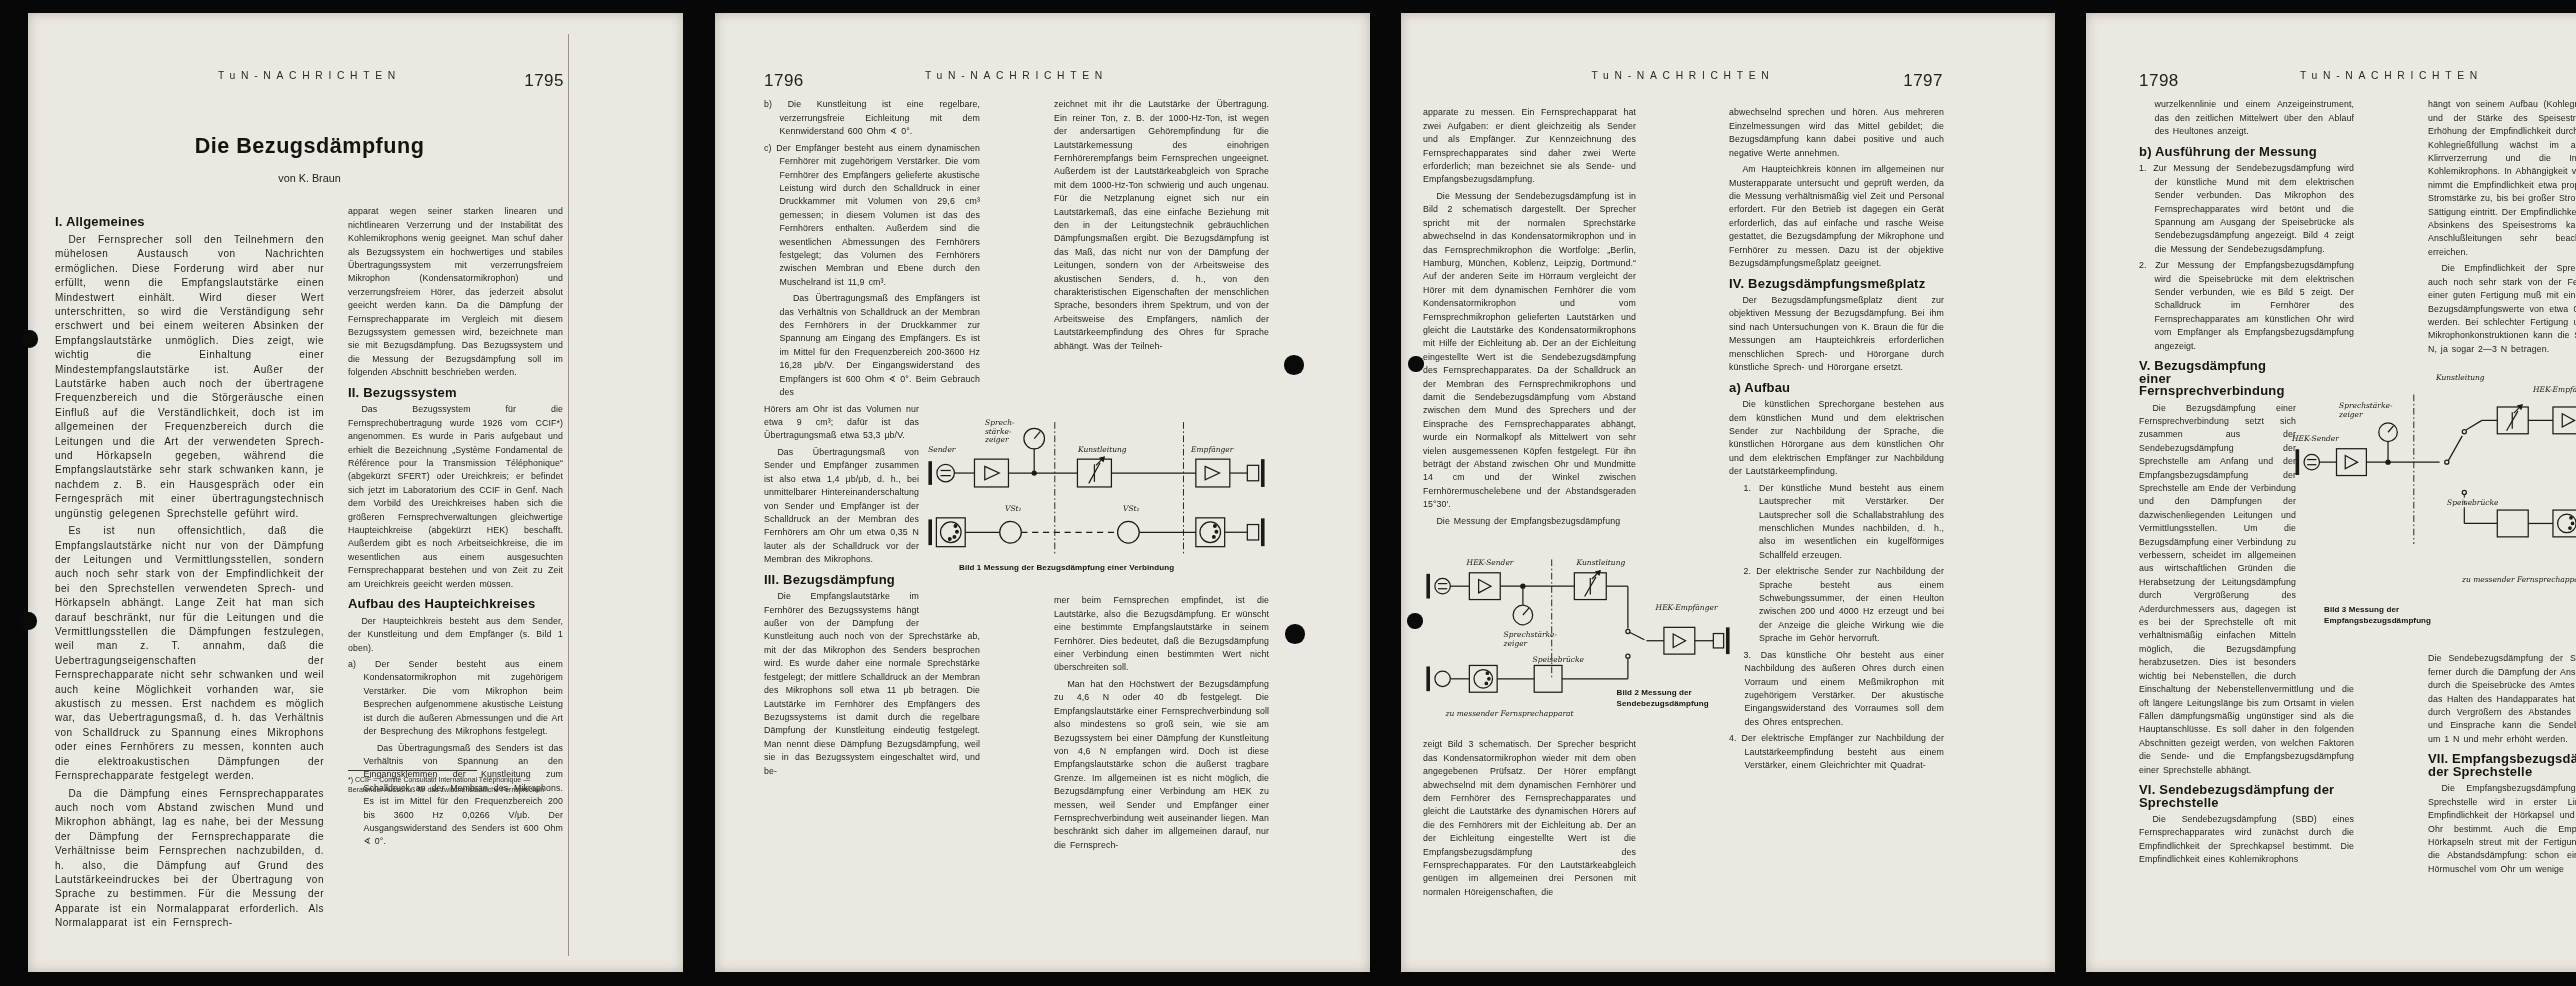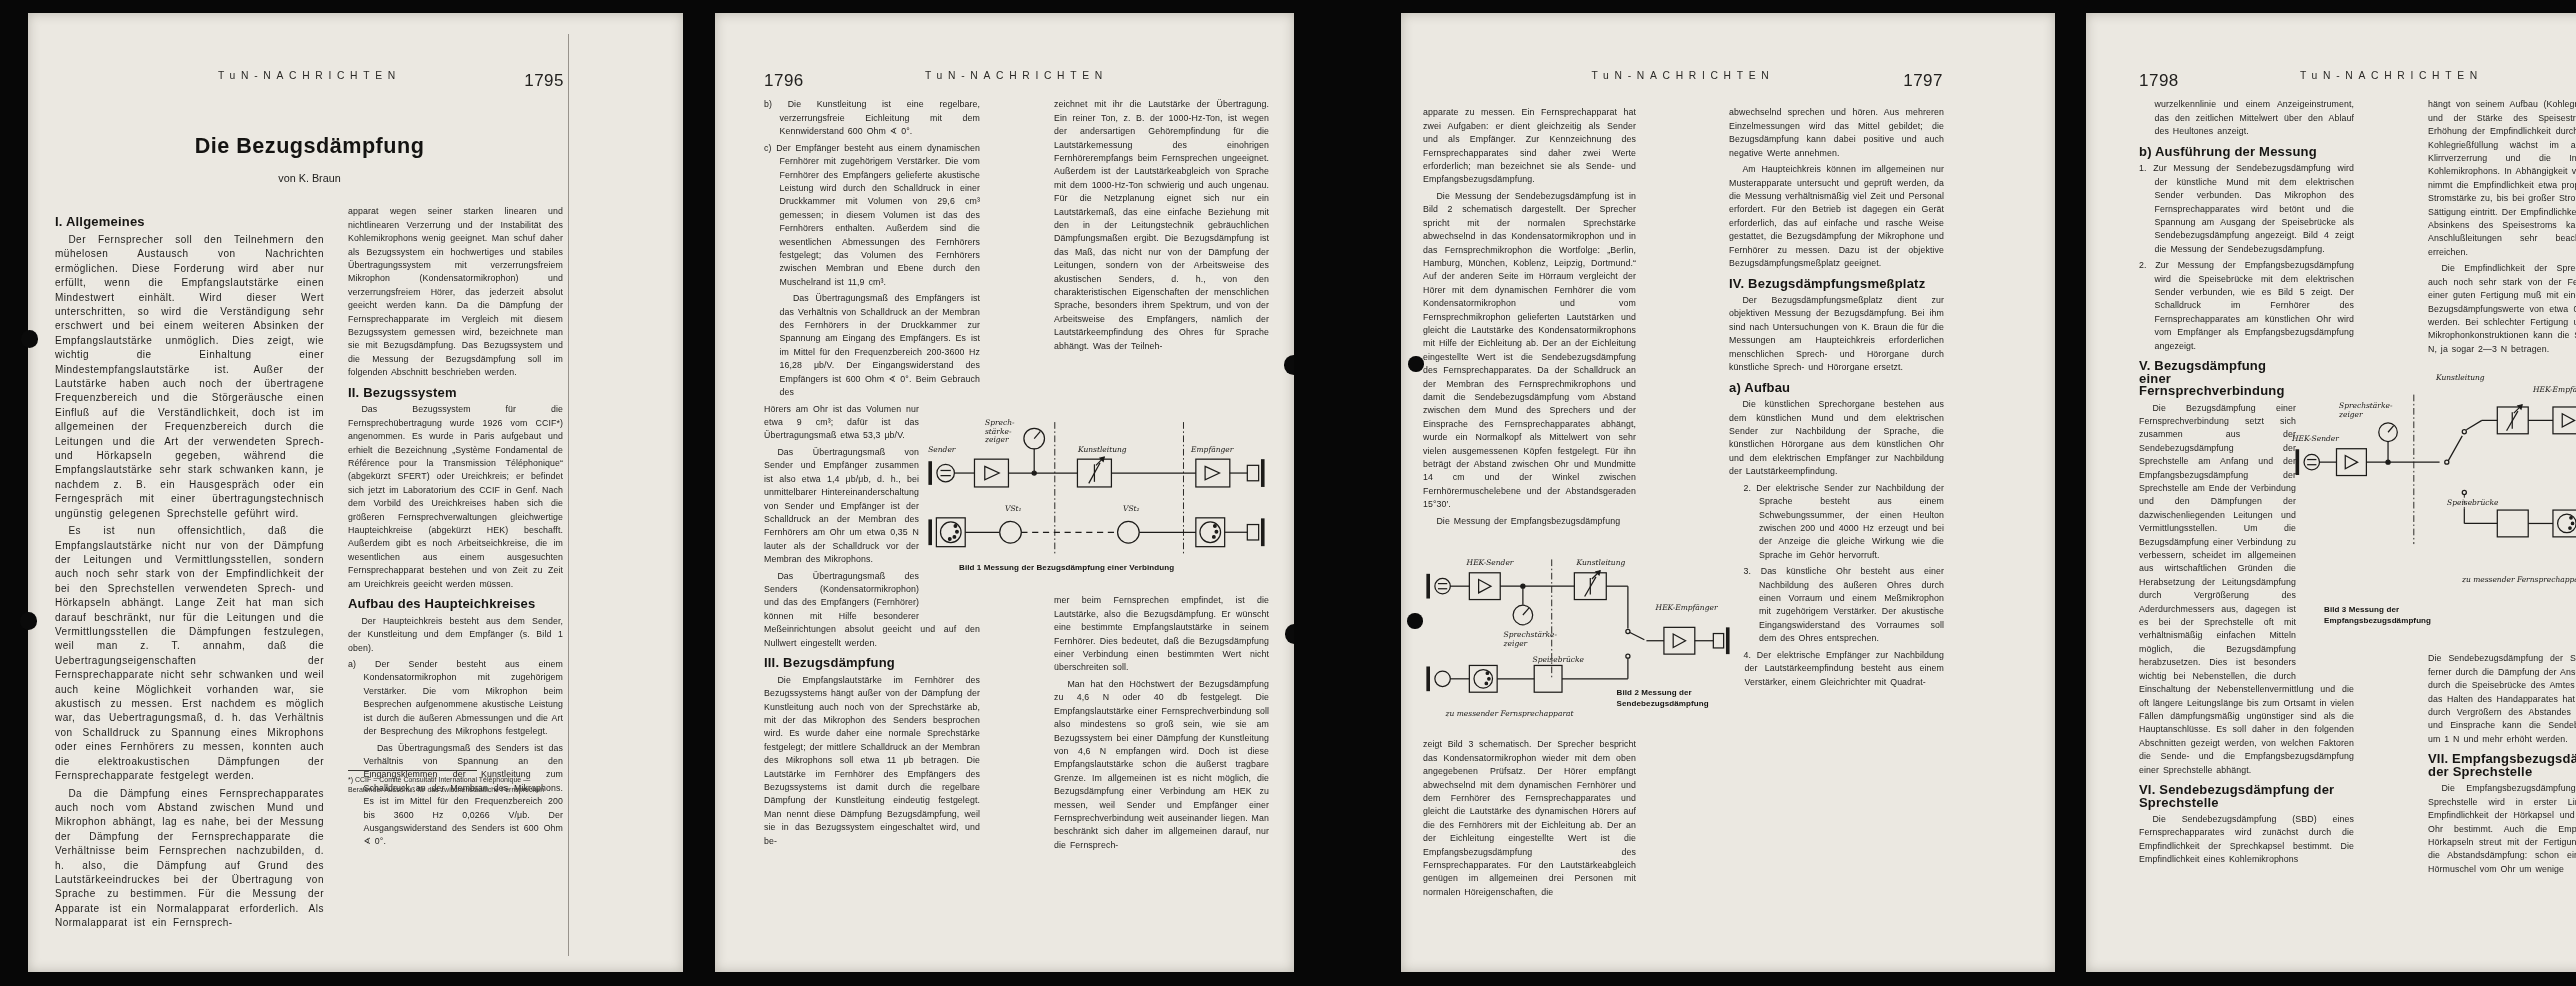--- a/index.html
+++ b/index.html
@@ -87,34 +87,33 @@
 
   <div class="footnote" style="left:320px;top:757px;width:215px;">
     <div class="fnrule"></div>
     <div>*) CCIF = Comité Consultatif International Téléphonique —</div>
     <div>Beratender Ausschuß für das zwischenstaatliche Fernsprechen</div>
   </div>
 
   <div class="rule-v" style="left:540px;top:20.6px;height:922px;"></div>
 </div>
 
-<div class="page" style="left:715px;width:579px;">
+<div class="page" style="left:715px;width:655px;">
   <div class="masthead-row" style="left:49px;width:505px;top:57px;text-align:center;">
     <span class="pagenum" style="position:absolute;left:0;top:1px;">1796</span>
     <span class="masthead">TuN-NACHRICHTEN</span>
   </div>
 
   <div class="col" style="left:49px;top:85px;width:216px;">
     <span class="item">b) Die Kunstleitung ist eine regelbare, verzerrungsfreie Eichleitung mit dem Kennwiderstand 600 Ohm ∢ 0°.</span>
     <span class="item">c) Der Empfänger besteht aus einem dynamischen Fernhörer mit zugehörigem Verstärker. Die vom Fernhörer des Empfängers gelieferte akustische Leistung wird durch den Schalldruck in einer Druckkammer mit Volumen von 29,6 cm³ gemessen; in diesem Volumen ist das des Fernhörers enthalten. Außerdem sind die wesentlichen Abmessungen des Fernhörers festgelegt; das Volumen des Fernhörers zwischen Membran und Ebene durch den Muschelrand ist 11,9 cm³.</span>
     <p class="ind" style="padding-left:15.5px;">Das Übertragungsmaß des Empfängers ist das Verhältnis von Schalldruck an der Membran des Fernhörers in der Druckkammer zur Spannung am Eingang des Empfängers. Es ist im Mittel für den Frequenzbereich 200-3600 Hz 16,28 μb/V. Der Eingangswiderstand des Empfängers ist 600 Ohm ∢ 0°. Beim Gebrauch des</p>
     <div class="spr" style="width:61px;height:216px;"></div>
     <p class="noind">Hörers am Ohr ist das Volumen nur etwa 9 cm³; dafür ist das Übertragungsmaß etwa 53,3 μb/V.</p>
     <p class="ind">Das Übertragungsmaß von Sender und Empfänger zusammen ist also etwa 1,4 μb/μb, d. h., bei unmittelbarer Hintereinanderschaltung von Sender und Empfänger ist der Schalldruck an der Membran des Fernhörers am Ohr um etwa 0,35 N lauter als der Schalldruck vor der Membran des Mikrophons.</p>
-    <p class="ind">Das Übertragungsmaß des Senders (Kondensatormikrophon) und das des Empfängers (Fernhörer) können mit Hilfe besonderer Meßeinrichtungen absolut geeicht und auf den Nullwert eingestellt werden.</p>
     <div class="h">III. Bezugsdämpfung</div>
     <p class="ind">Die Empfangslautstärke im Fernhörer des Bezugssystems hängt außer von der Dämpfung der Kunstleitung auch noch von der Sprechstärke ab, mit der das Mikrophon des Senders besprochen wird. Es wurde daher eine normale Sprechstärke festgelegt; der mittlere Schalldruck an der Membran des Mikrophons soll etwa 11 μb betragen. Die Lautstärke im Fernhörer des Empfängers des Bezugssystems ist damit durch die regelbare Dämpfung der Kunstleitung eindeutig festgelegt. Man nennt diese Dämpfung Bezugsdämpfung, weil sie in das Bezugssystem eingeschaltet wird, und be-</p>
   </div>
 
   <div class="col" style="left:339px;top:85px;width:215px;">
     <p class="noind">zeichnet mit ihr die Lautstärke der Übertragung. Ein reiner Ton, z. B. der 1000-Hz-Ton, ist wegen der andersartigen Gehörempfindung für die Lautstärkemessung des einohrigen Fernhörerempfangs beim Fernsprechen ungeeignet. Außerdem ist der Lautstärkeabgleich von Sprache mit dem 1000-Hz-Ton schwierig und auch ungenau. Für die Netzplanung eignet sich nur ein Lautstärkemaß, das eine einfache Beziehung mit den in der Leitungstechnik gebräuchlichen Dämpfungsmaßen ergibt. Die Bezugsdämpfung ist das Maß, das nicht nur von der Dämpfung der Leitungen, sondern von der Arbeitsweise des akustischen Senders, d. h., von den charakteristischen Eigenschaften der menschlichen Sprache, besonders ihrem Spektrum, und von der Arbeitsweise des Empfängers, nämlich der Lautstärkeempfindung des Ohres für Sprache abhängt. Was der Teilneh-</p>
   </div>
 
   <div class="fig" style="left:208px;top:406px;width:348px;height:160px;">
     <span class="figlabel" style="left:62px;top:0;"><span>Sprech-</span><br><span>stärke-</span><br><span>zeiger</span></span>
@@ -266,20 +265,21 @@
   </div>
 
   <div class="col" style="left:328px;top:93px;width:215px;">
     <p class="noind">abwechselnd sprechen und hören. Aus mehreren Einzelmessungen wird das Mittel gebildet; die Bezugsdämpfung kann dabei positive und auch negative Werte annehmen.</p>
     <p class="ind">Am Haupteichkreis können im allgemeinen nur Musterapparate untersucht und geprüft werden, da die Messung verhältnismäßig viel Zeit und Personal erfordert. Für den Betrieb ist dagegen ein Gerät erforderlich, das auf einfache und rasche Weise gestattet, die Bezugsdämpfung der Mikrophone und Fernhörer zu messen. Dazu ist der objektive Bezugsdämpfungsmeßplatz geeignet.</p>
     <div class="h">IV. Bezugsdämpfungsmeßplatz</div>
     <p class="ind">Der Bezugsdämpfungsmeßplatz dient zur objektiven Messung der Bezugsdämpfung. Bei ihm sind nach Untersuchungen von K. Braun die für die Messungen am Haupteichkreis erforderlichen menschlichen Sprech- und Hörorgane durch künstliche Sprech- und Hörorgane ersetzt.</p>
     <div class="h">a) Aufbau</div>
     <p class="ind">Die künstlichen Sprechorgane bestehen aus dem künstlichen Mund und dem elektrischen Sender zur Nachbildung der Sprache, die künstlichen Hörorgane aus dem künstlichen Ohr und dem elektrischen Empfänger zur Nachbildung der Lautstärkeempfindung.</p>
     <div class="spl" style="width:30px;height:170px;"></div>
+    <span class="item">1. Der künstliche Mund besteht aus einem Lautsprecher mit Verstärker. Der Lautsprecher soll die Schallabstrahlung des menschlichen Mundes nachbilden, d. h., also im wesentlichen ein kugelförmiges Schallfeld erzeugen.</span>
     <span class="item">2. Der elektrische Sender zur Nachbildung der Sprache besteht aus einem Schwebungssummer, der einen Heulton zwischen 200 und 4000 Hz erzeugt und bei der Anzeige die gleiche Wirkung wie die Sprache im Gehör hervorruft.</span>
     <span class="item">3. Das künstliche Ohr besteht aus einer Nachbildung des äußeren Ohres durch einen Vorraum und einem Meßmikrophon mit zugehörigem Verstärker. Der akustische Eingangswiderstand des Vorraumes soll dem des Ohres entsprechen.</span>
     <span class="item">4. Der elektrische Empfänger zur Nachbildung der Lautstärkeempfindung besteht aus einem Verstärker, einem Gleichrichter mit Quadrat-</span>
   </div>
 
   <div class="dot" style="left:7.2px;top:343px;width:15.5px;height:15.5px;"></div>
   <div class="dot" style="left:6.2px;top:600px;width:15.5px;height:15.5px;"></div>
 </div>
 
 <div class="page" style="left:2086px;width:654px;">

